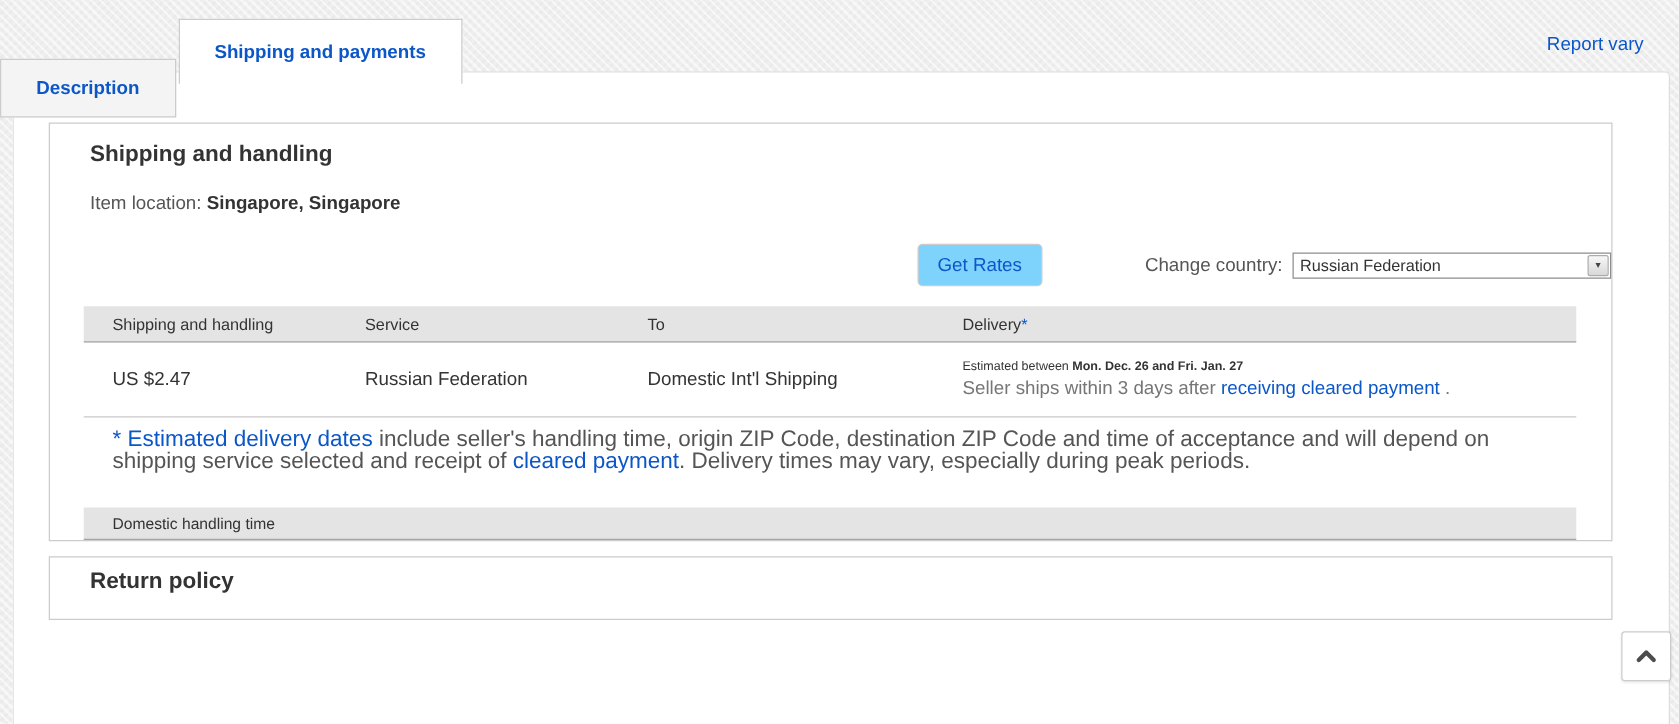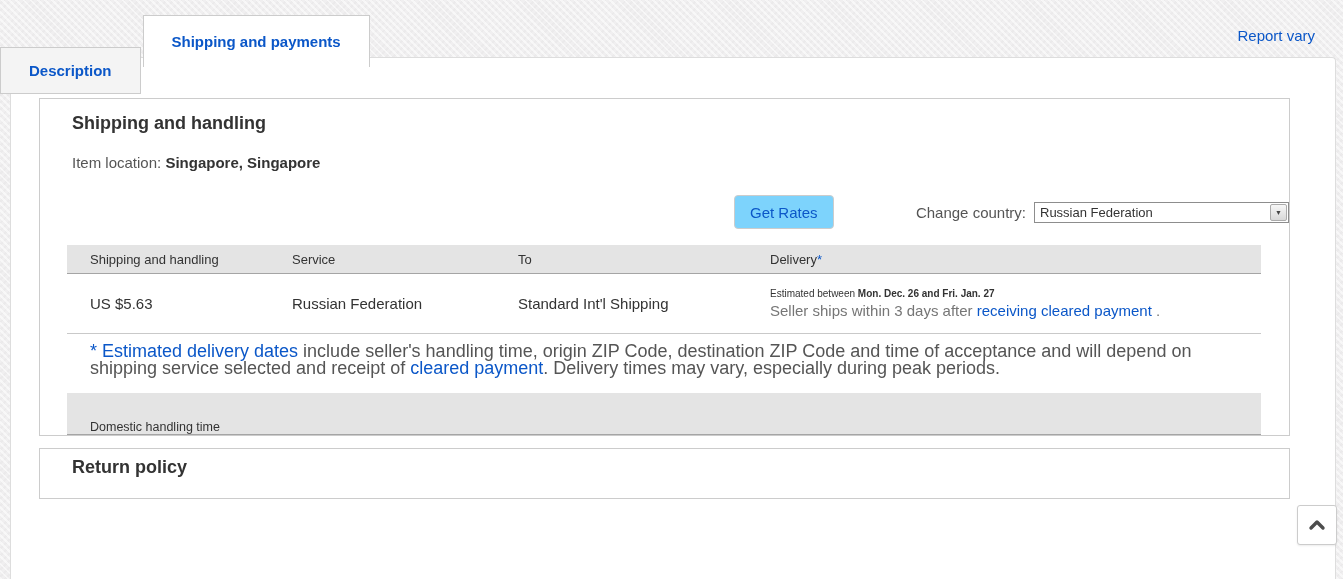--- a/index.html
+++ b/index.html
@@ -98,22 +98,22 @@
   .delivery-line1{font-size:10px;color:var(--text-dark);}
   .delivery-line1 .bold{font-weight:bold;}
   .delivery-line2{font-size:15px;color:var(--text-light);margin-top:3px;}
   a.inline-link{color:var(--link-blue);text-decoration:none;cursor:pointer;}
   
   .footnote{
     padding:9px 2px 0 23px;font-size:18px;line-height:17px;color:var(--text-mid);
   }
   
   .domestic-bar{
-    margin-top:16px;height:42px;background:var(--bar-bg);border-bottom:1px solid #a5a5a5;
-    display:flex;align-items:flex-end;padding-left:23px;
+    margin-top:29px;height:26px;background:var(--bar-bg);border-bottom:1px solid #a5a5a5;
+    display:flex;align-items:center;padding-left:23px;
     font-size:12.5px;color:var(--text-dark);
   }
   .ship-line{margin:13px 0 0 32px;font-size:15px;color:var(--text-dark);padding-bottom:27px;}
   
   .back-to-top{
     position:absolute;left:1297px;top:505px;width:40px;height:40px;
     background:#fff;border:1px solid var(--border-gray);border-radius:3px;
     display:flex;align-items:center;justify-content:center;cursor:pointer;
     box-shadow:0 1px 2px rgba(0,0,0,.08);z-index:5;
   }
@@ -155,23 +155,23 @@
     <div class="rates-table">
       <div class="t-grid t-head">
         <div class="th">Shipping and handling</div>
         <div class="th">Service</div>
         <div class="th">To</div>
         <div class="th">
           <span>Delivery</span><span class="asterisk">*</span>
         </div>
       </div>
       <div class="t-grid t-row">
-        <div class="td">US $5.63</div>
+        <div class="td">US $2.47</div>
         <div class="td">Russian Federation</div>
-        <div class="td">Standard Int'l Shipping</div>
+        <div class="td">Domestic Int'l Shipping</div>
         <div class="delivery-cell">
           <div class="delivery-line1">
             <span>Estimated between </span><span class="bold">Mon. Dec. 26 and Fri. Jan. 27</span>
           </div>
           <div class="delivery-line2">
             <span>Seller ships within 3 days after </span><a class="inline-link">receiving cleared payment</a><span> .</span>
           </div>
         </div>
       </div>
 

